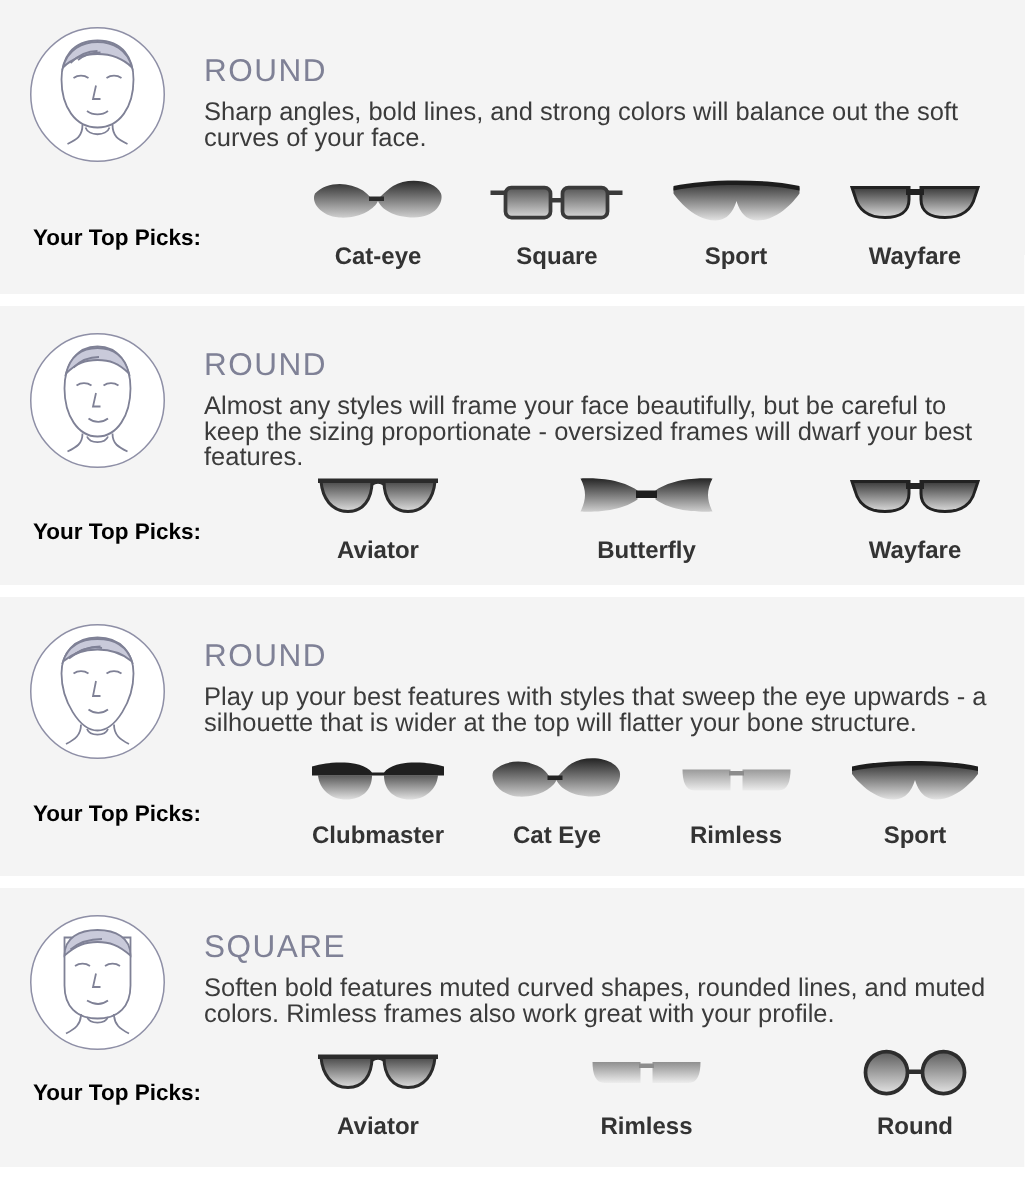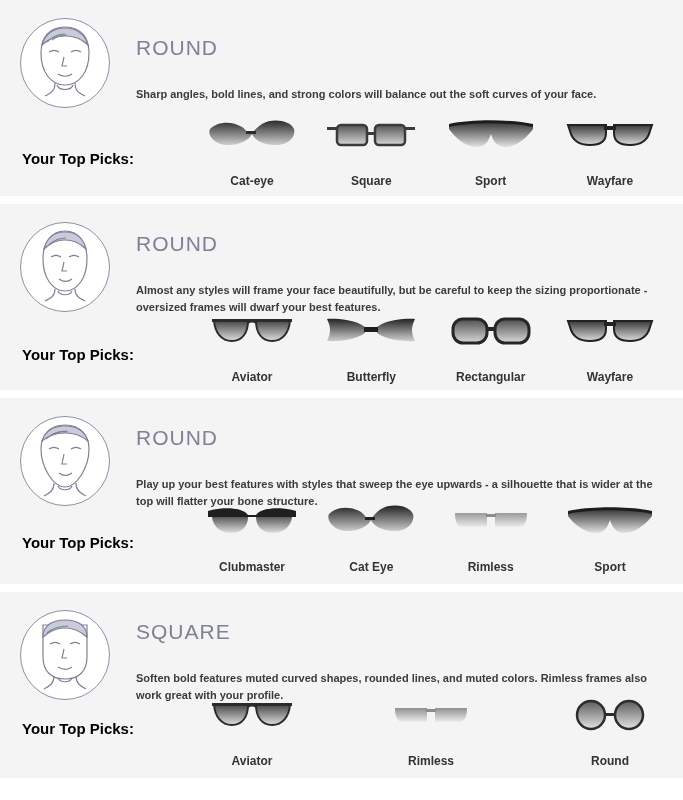--- a/index.html
+++ b/index.html
@@ -60,25 +60,24 @@
     font-size: 21px;
     letter-spacing: 1px;
     color: #7f8196;
     font-weight: normal;
   }
   .shape-desc {
     position: absolute;
     left: 136px;
     top: 66px;
     width: 528px;
-    font-size: 11px;
+    font-size: 17px;
     line-height: 17px;
     color: #3b3b3b;
-    font-weight: bold;
-    margin-top: 20px;
+    font-weight: normal;
   }
   .sec-oval .shape-title,
   .sec-heart .shape-title,
   .sec-square .shape-title { top: 28px; }
   .sec-oval .shape-desc,
   .sec-heart .shape-desc,
   .sec-square .shape-desc { top: 58px; }
 
   
   .picks-label {
@@ -100,22 +99,22 @@
     width: 112px;
     text-align: center;
   }
   .pick .art {
     height: 46px;
     display: flex;
     align-items: center;
     justify-content: center;
   }
   .pick .cap {
-    margin-top: 16px;
-    font-size: 12px;
+    margin-top: 5px;
+    font-size: 16px;
     color: #333;
     font-weight: bold;
   }
 
   .sec-round  .picks-row { top: 112px; }
   .sec-round  .picks-label { top: 150px; }
   .sec-oval   .picks-row { top: 104px; }
   .sec-oval   .picks-label { top: 142px; }
   .sec-heart  .picks-row { top: 100px; }
   .sec-heart  .picks-label { top: 136px; }
@@ -275,36 +274,20 @@
                 </linearGradient>
               </defs>
             <path d="M6 8 C6 8 30 6 44 16 L44 22 C30 32 6 30 6 30 C10 22 10 16 6 8 Z" fill="url(#g6)"></path>
             <path d="M94 8 C94 8 70 6 56 16 L56 22 C70 32 94 30 94 30 C90 22 90 16 94 8 Z" fill="url(#g6)"></path>
             <rect x="43" y="16" width="14" height="5" fill="#1d1d1d"></rect>
           </svg>
         </div>
         <div class="cap">Butterfly</div>
       </div>
 
-      <div class="pick">
-        <div class="art">
-          <svg width="100" height="40" viewBox="0 0 100 40">
-            <defs>
-                <linearGradient id="g7" x1="0" y1="0" x2="0" y2="1">
-              <stop offset="0%" stop-color="#4f4f4f"></stop>
-                  <stop offset="100%" stop-color="#d9d9d9"></stop>
-                </linearGradient>
-              </defs>
-            <rect x="12" y="8" width="34" height="24" rx="10" fill="url(#g7)" stroke="#262626" stroke-width="3"></rect>
-            <rect x="54" y="8" width="34" height="24" rx="10" fill="url(#g7)" stroke="#262626" stroke-width="3"></rect>
-            <rect x="45" y="16" width="10" height="4" fill="#262626"></rect>
-          </svg>
-        </div>
-        <div class="cap">Rectangular</div>
-      </div>
 
       <div class="pick">
         <div class="art">
           <svg width="100" height="40" viewBox="0 0 100 40">
             <defs>
                 <linearGradient id="g8" x1="0" y1="0" x2="0" y2="1">
               <stop offset="0%" stop-color="#3a3a3a"></stop>
                   <stop offset="100%" stop-color="#dcdcdc"></stop>
                 </linearGradient>
               </defs>

